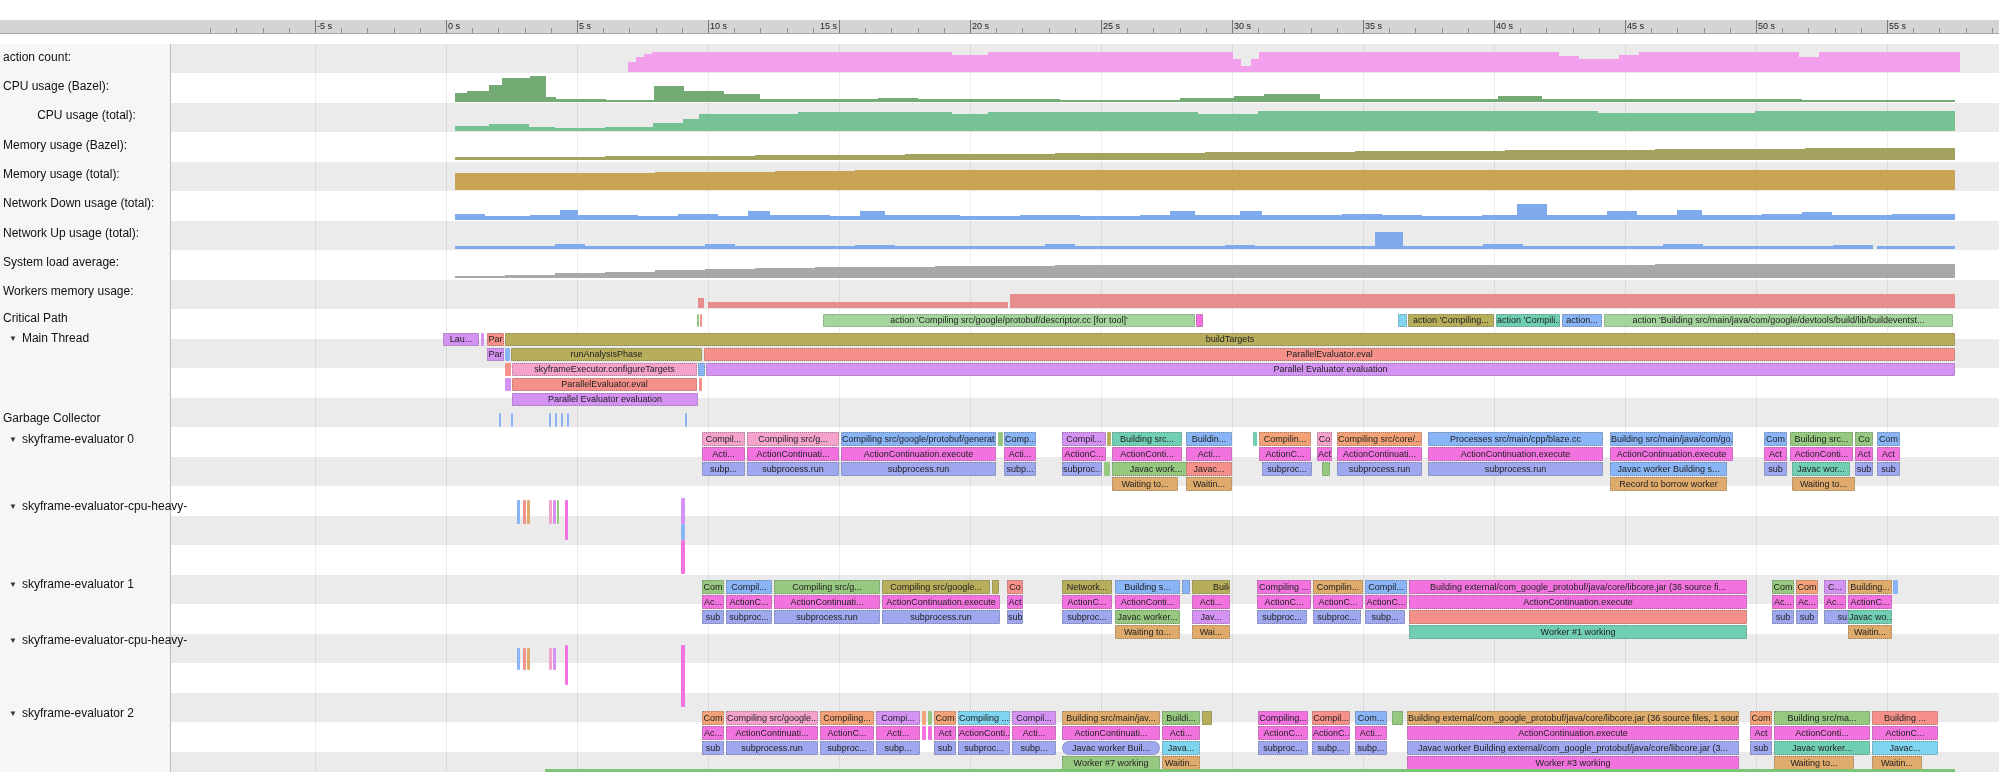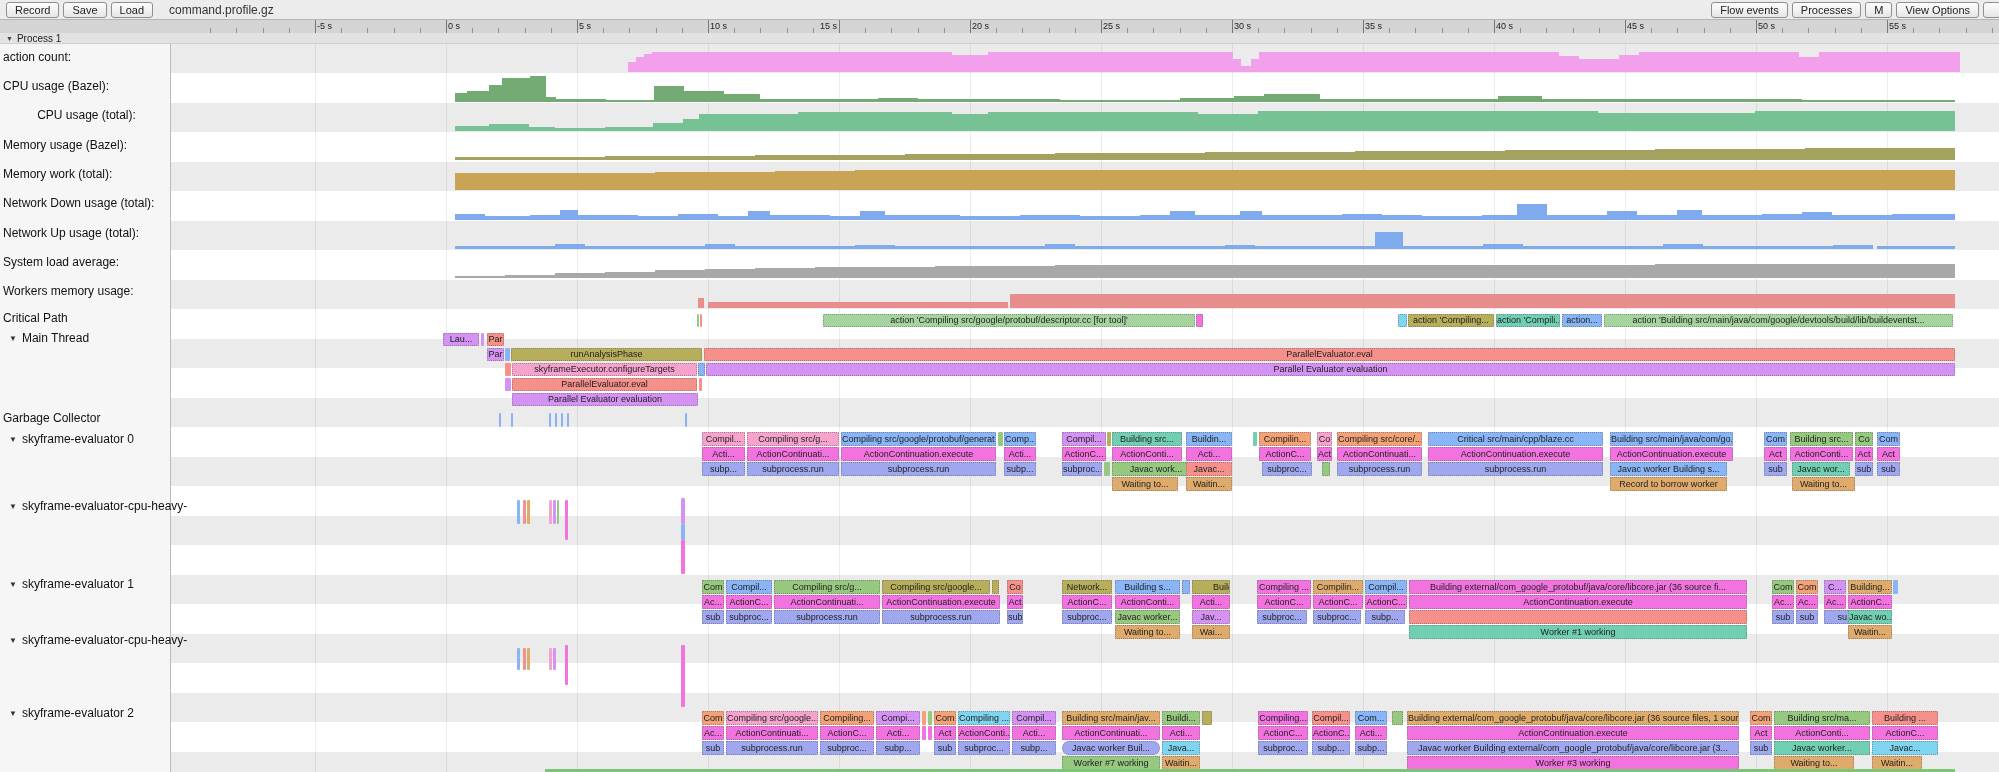--- a/index.html
+++ b/index.html
@@ -39,32 +39,20 @@
   .bar{position:absolute;box-sizing:border-box;border:1px dotted rgba(100,100,100,0.55);
        border-radius:1px;font-size:9px;color:#222;text-align:center;white-space:nowrap;
        overflow:hidden;cursor:pointer;}
   .bar.sl{border:none;}
   .bline{position:absolute;height:3px;}
 </style>
 </head>
 <body>
 
 <div id="app">
-  <div class="toolbar">
-    <button class="btn">Record</button>
-    <button class="btn">Save</button>
-    <button class="btn">Load</button>
-    <span class="filename">command.profile.gz</span>
-    <div class="spacer"></div>
-    <button class="btn">Flow events</button>
-    <button class="btn">Processes</button>
-    <button class="btn">M</button>
-    <button class="btn">View Options</button>
-    <button class="btn partial"></button>
-  </div>
 
   <div class="ruler" id="ruler">
       <div class="tickline" style="left: 315px;"></div>
       <div class="ticklabel" style="left: 317px;">-5 s</div>
       <div class="tickline" style="left: 446px;"></div>
       <div class="ticklabel" style="left: 448px;">0 s</div>
       <div class="tickline" style="left: 577px;"></div>
       <div class="ticklabel" style="left: 579px;">5 s</div>
       <div class="tickline" style="left: 708px;"></div>
       <div class="ticklabel" style="left: 710px;">10 s</div>
@@ -137,40 +125,36 @@
       <div class="tickminor" style="left: 1782.2px;"></div>
       <div class="tickminor" style="left: 1808.4px;"></div>
       <div class="tickminor" style="left: 1834.6px;"></div>
       <div class="tickminor" style="left: 1860.8px;"></div>
       <div class="tickminor" style="left: 1913.2px;"></div>
       <div class="tickminor" style="left: 1939.4px;"></div>
       <div class="tickminor" style="left: 1965.6px;"></div>
       <div class="tickminor" style="left: 1991.8px;"></div>
     </div>
 
-  <div class="process-header">
-    <span class="tri">▼</span>
-    <span>Process 1</span>
-  </div>
 
   <div class="sidebar" id="sidebar">
       <div class="srow" style="top: 6px;">
         <span>action count:</span>
       </div>
       <div class="srow" style="top: 35px;">
         <span>CPU usage (Bazel):</span>
       </div>
       <div class="srow" style="top: 64px; justify-content: center;">
         <span>CPU usage (total):</span>
       </div>
       <div class="srow" style="top: 94px;">
         <span>Memory usage (Bazel):</span>
       </div>
       <div class="srow" style="top: 123px;">
-        <span>Memory work (total):</span>
+        <span>Memory usage (total):</span>
       </div>
       <div class="srow" style="top: 152px;">
         <span>Network Down usage (total):</span>
       </div>
       <div class="srow" style="top: 182px;">
         <span>Network Up usage (total):</span>
       </div>
       <div class="srow" style="top: 211px;">
         <span>System load average:</span>
       </div>
@@ -382,20 +366,21 @@
       <div class="bar" style="left: 653px; top: 270px; width: 372px; height: 13px; line-height: 11px; background: rgb(166, 212, 158);">action 'Compiling src/google/protobuf/descriptor.cc [for tool]'</div>
       <div class="bar" style="left: 1026px; top: 270px; width: 7px; height: 13px; line-height: 11px; background: rgb(242, 114, 223);"></div>
       <div class="bar" style="left: 1228px; top: 270px; width: 9px; height: 13px; line-height: 11px; background: rgb(127, 212, 240);"></div>
       <div class="bar" style="left: 1238px; top: 270px; width: 86px; height: 13px; line-height: 11px; background: rgb(183, 174, 92);">action 'Compiling...</div>
       <div class="bar" style="left: 1326px; top: 270px; width: 64px; height: 13px; line-height: 11px; background: rgb(112, 207, 178);">action 'Compili...</div>
       <div class="bar" style="left: 1392px; top: 270px; width: 40px; height: 13px; line-height: 11px; background: rgb(137, 180, 245);">action...</div>
       <div class="bar" style="left: 1434px; top: 270px; width: 349px; height: 13px; line-height: 11px; background: rgb(166, 212, 158);">action 'Building src/main/java/com/google/devtools/build/lib/buildeventst...</div>
       <div class="bar" style="left: 273px; top: 289px; width: 36px; height: 13px; line-height: 11px; background: rgb(212, 147, 242);">Lau...</div>
       <div class="bar sl" style="left: 311px; top: 289px; width: 3px; height: 13px; line-height: 11px; background: rgb(212, 147, 242);"></div>
       <div class="bar" style="left: 317px; top: 289px; width: 17px; height: 13px; line-height: 11px; background: rgb(245, 145, 138);">Par</div>
+      <div class="bar" style="left: 335px; top: 289px; width: 1450px; height: 13px; line-height: 11px; background: rgb(183, 174, 92);">buildTargets</div>
       <div class="bar" style="left: 317px; top: 304px; width: 17px; height: 13px; line-height: 11px; background: rgb(212, 147, 242);">Par</div>
       <div class="bar sl" style="left: 335px; top: 304px; width: 5px; height: 13px; line-height: 11px; background: rgb(137, 180, 245);"></div>
       <div class="bar" style="left: 341px; top: 304px; width: 191px; height: 13px; line-height: 11px; background: rgb(183, 174, 92);">runAnalysisPhase</div>
       <div class="bar" style="left: 534px; top: 304px; width: 1251px; height: 13px; line-height: 11px; background: rgb(245, 145, 138);">ParallelEvaluator.eval</div>
       <div class="bar sl" style="left: 335px; top: 319px; width: 6px; height: 13px; line-height: 11px; background: rgb(245, 145, 138);"></div>
       <div class="bar" style="left: 342px; top: 319px; width: 185px; height: 13px; line-height: 11px; background: rgb(245, 163, 205);">skyframeExecutor.configureTargets</div>
       <div class="bar" style="left: 528px; top: 319px; width: 7px; height: 13px; line-height: 11px; background: rgb(137, 180, 245);"></div>
       <div class="bar" style="left: 536px; top: 319px; width: 1249px; height: 13px; line-height: 11px; background: rgb(212, 147, 242);">Parallel Evaluator evaluation</div>
       <div class="bar sl" style="left: 335px; top: 334px; width: 6px; height: 13px; line-height: 11px; background: rgb(212, 147, 242);"></div>
       <div class="bar" style="left: 342px; top: 334px; width: 185px; height: 13px; line-height: 11px; background: rgb(245, 145, 138);">ParallelEvaluator.eval</div>
@@ -414,21 +399,21 @@
       <div class="bar sl" style="left: 828px; top: 388px; width: 5px; height: 14px; line-height: 12px; background: rgb(150, 200, 127);"></div>
       <div class="bar" style="left: 834px; top: 388px; width: 32px; height: 14px; line-height: 12px; background: rgb(137, 180, 245);">Comp...</div>
       <div class="bar" style="left: 892px; top: 388px; width: 44px; height: 14px; line-height: 12px; background: rgb(212, 147, 242);">Compil...</div>
       <div class="bar sl" style="left: 937px; top: 388px; width: 4px; height: 14px; line-height: 12px; background: rgb(183, 174, 92);"></div>
       <div class="bar" style="left: 942px; top: 388px; width: 70px; height: 14px; line-height: 12px; background: rgb(112, 207, 178);">Building src...</div>
       <div class="bar" style="left: 1016px; top: 388px; width: 46px; height: 14px; line-height: 12px; background: rgb(137, 180, 245);">Buildin...</div>
       <div class="bar sl" style="left: 1083px; top: 388px; width: 4px; height: 14px; line-height: 12px; background: rgb(112, 207, 178);"></div>
       <div class="bar" style="left: 1089px; top: 388px; width: 52px; height: 14px; line-height: 12px; background: rgb(242, 162, 118);">Compilin...</div>
       <div class="bar" style="left: 1147px; top: 388px; width: 15px; height: 14px; line-height: 12px; background: rgb(245, 163, 205);">Co</div>
       <div class="bar" style="left: 1167px; top: 388px; width: 85px; height: 14px; line-height: 12px; background: rgb(242, 162, 118);">Compiling src/core/...</div>
-      <div class="bar" style="left: 1258px; top: 388px; width: 175px; height: 14px; line-height: 12px; background: rgb(137, 180, 245);">Critical src/main/cpp/blaze.cc</div>
+      <div class="bar" style="left: 1258px; top: 388px; width: 175px; height: 14px; line-height: 12px; background: rgb(137, 180, 245);">Processes src/main/cpp/blaze.cc</div>
       <div class="bar" style="left: 1440px; top: 388px; width: 123px; height: 14px; line-height: 12px; background: rgb(137, 180, 245);">Building src/main/java/com/go...</div>
       <div class="bar" style="left: 1594px; top: 388px; width: 23px; height: 14px; line-height: 12px; background: rgb(137, 180, 245);">Com</div>
       <div class="bar" style="left: 1620px; top: 388px; width: 63px; height: 14px; line-height: 12px; background: rgb(150, 200, 127);">Building src...</div>
       <div class="bar" style="left: 1685px; top: 388px; width: 18px; height: 14px; line-height: 12px; background: rgb(150, 200, 127);">Co</div>
       <div class="bar" style="left: 1707px; top: 388px; width: 23px; height: 14px; line-height: 12px; background: rgb(137, 180, 245);">Com</div>
       <div class="bar" style="left: 532px; top: 403px; width: 43px; height: 14px; line-height: 12px; background: rgb(242, 114, 223);">Acti...</div>
       <div class="bar" style="left: 577px; top: 403px; width: 92px; height: 14px; line-height: 12px; background: rgb(242, 114, 223);">ActionContinuati...</div>
       <div class="bar" style="left: 671px; top: 403px; width: 155px; height: 14px; line-height: 12px; background: rgb(242, 114, 223);">ActionContinuation.execute</div>
       <div class="bar" style="left: 834px; top: 403px; width: 32px; height: 14px; line-height: 12px; background: rgb(242, 114, 223);">Acti...</div>
       <div class="bar" style="left: 892px; top: 403px; width: 44px; height: 14px; line-height: 12px; background: rgb(242, 114, 223);">ActionC...</div>

